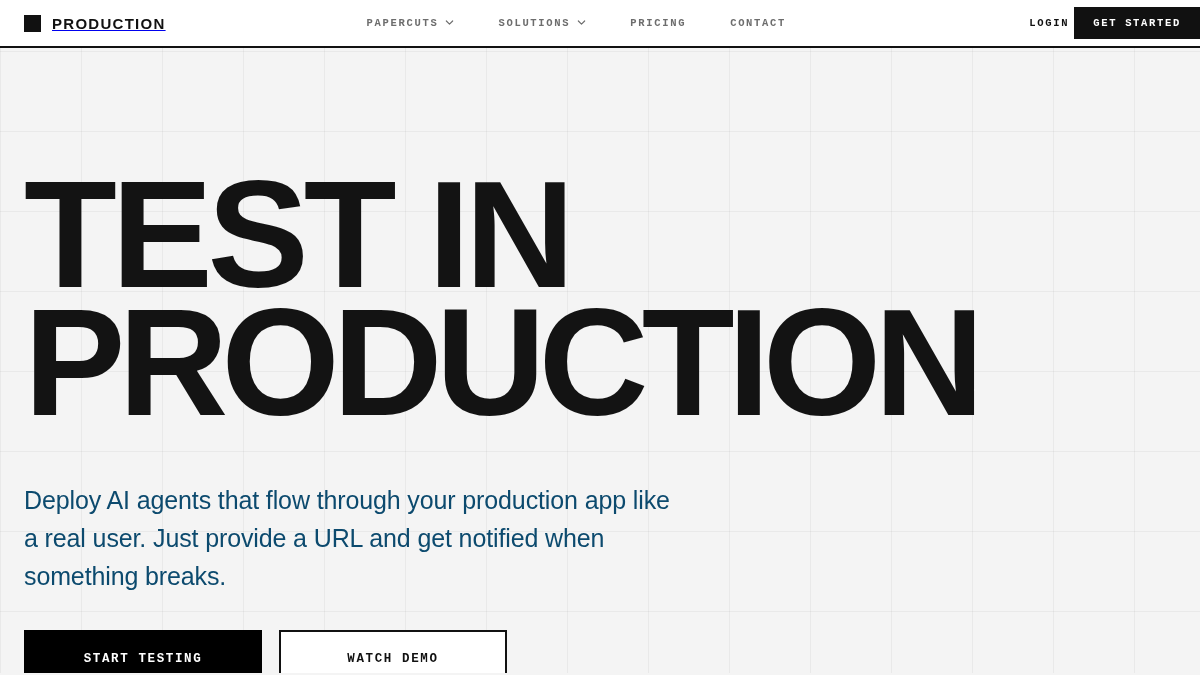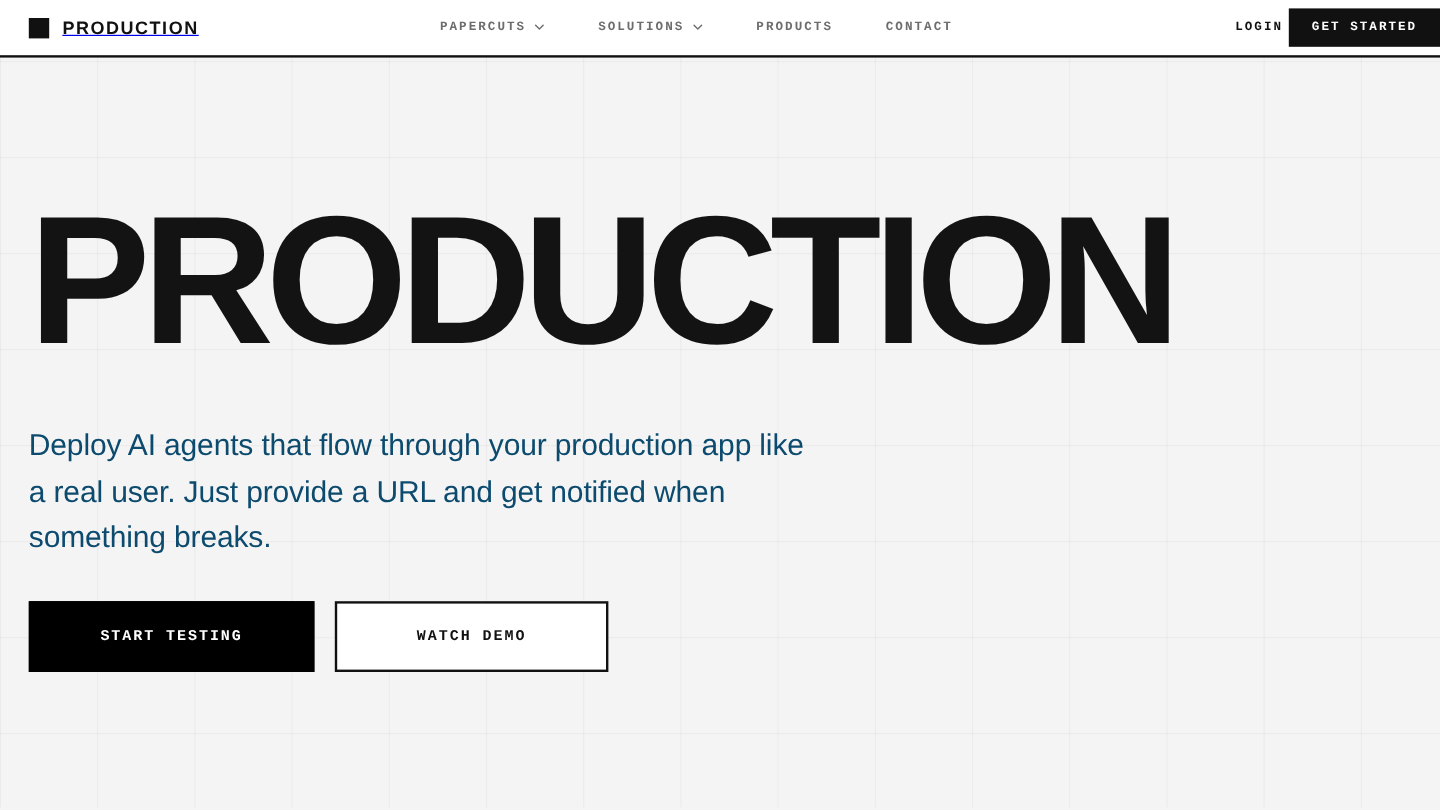--- a/index.html
+++ b/index.html
@@ -207,21 +207,21 @@
     <div class="nav-item">
       <span>SOLUTIONS</span>
       <span class="chev">
         <svg viewBox="0 0 10 10" width="9" height="9" aria-hidden="true">
           <path d="M1.5 3.3 L5 6.8 L8.5 3.3" fill="none" stroke="#6d6d6d" stroke-width="1.3" stroke-linecap="round" stroke-linejoin="round"></path>
         </svg>
       </span>
     </div>
 
     <div class="nav-item">
-      <span>PRODUCTS</span>
+      <span>PRICING</span>
     </div>
 
     <div class="nav-item">
       <span>CONTACT</span>
     </div>
 
   </nav>
 
   <div class="header-actions">
     <span class="login-link">LOGIN</span>
@@ -230,20 +230,21 @@
 
 </header>
 
 <section class="hero">
 
   <div class="grid-bg"></div>
 
   <div class="hero-inner">
 
     <h1 class="hero-title">
+      <span class="line line-1">TEST IN</span>
       <span class="line line-2">PRODUCTION</span>
     </h1>
 
     <p class="hero-sub">Deploy AI agents that flow through your production app like a real user. Just provide a URL and get notified when something breaks.</p>
 
     <div class="hero-buttons">
       <button class="btn btn-primary">START TESTING</button>
       <button class="btn btn-secondary">WATCH DEMO</button>
     </div>
 

